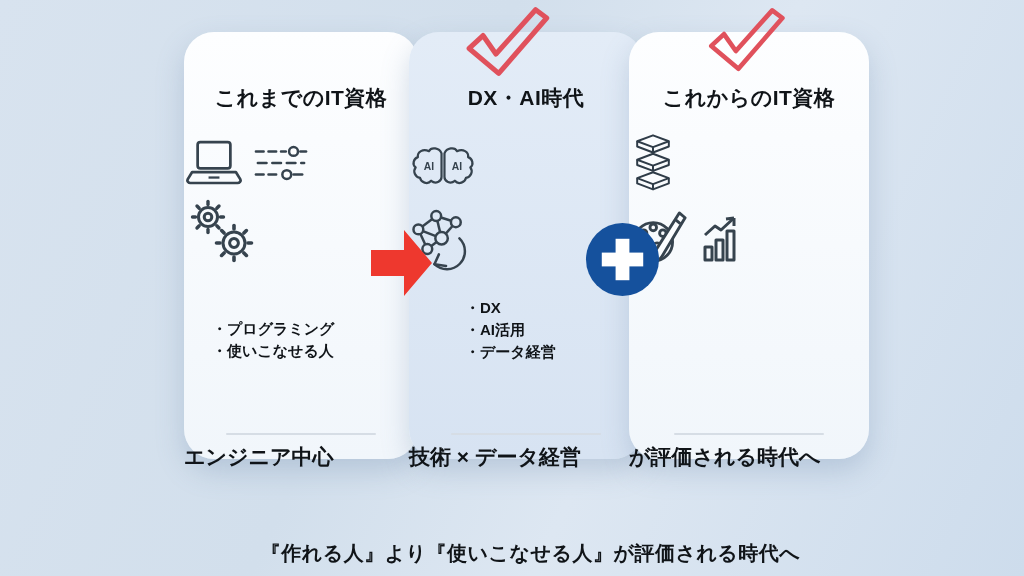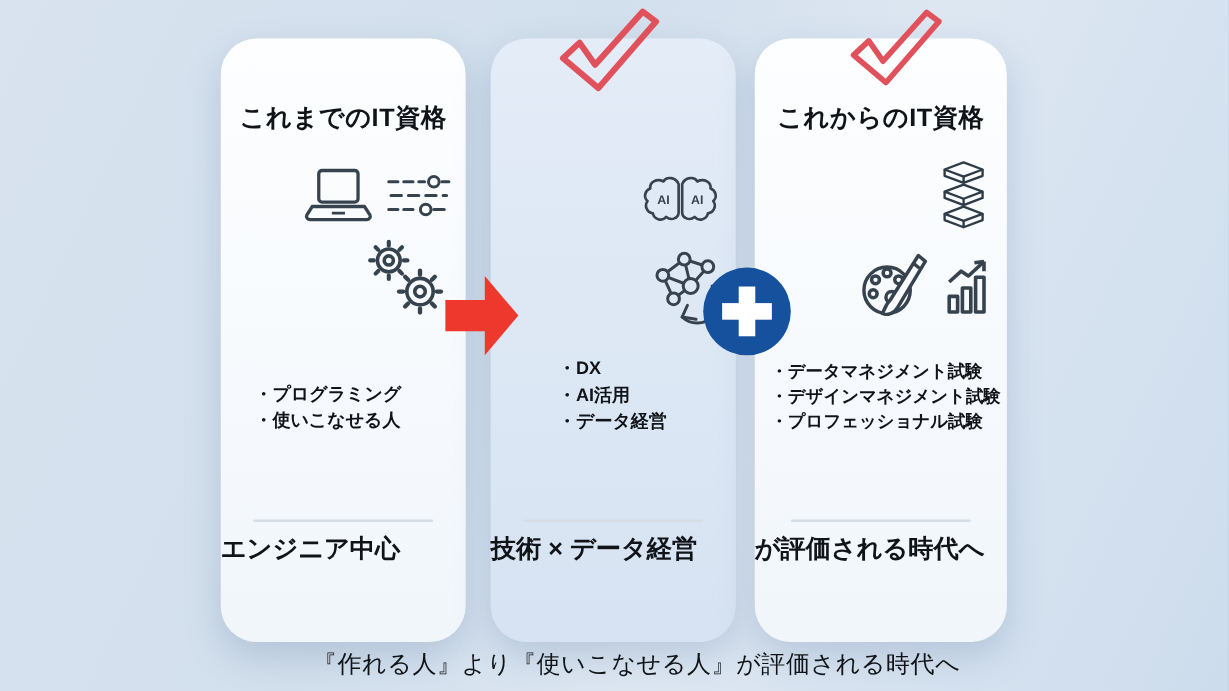--- a/index.html
+++ b/index.html
@@ -3,50 +3,51 @@
 <meta charset="utf-8">
 <style>
   html,body{margin:0;padding:0;background:#b9cadd;}
   .stage{
     position:relative;width:1024px;height:576px;overflow:hidden;
     background:linear-gradient(115deg,#d8e3ef 0%,#d2dfec 40%,#dde7f2 62%,#cddcec 100%);
     font-family:"Liberation Sans","DejaVu Sans",sans-serif;
     color:#101418;
   }
   .card{
-    position:absolute;top:32px;height:503px;border-radius:30px;
+    position:absolute;top:32px;height:427px;border-radius:30px;
     background:linear-gradient(180deg,#fdfeff 0%,#f1f6fb 100%);
     box-shadow:0 12px 28px rgba(100,130,165,.28);
+    padding-left:30px;
   }
   .card.left{left:184px;width:204px;}
   .card.mid{left:409px;width:204px;background:linear-gradient(180deg,#e3ecf7 0%,#d7e3f2 100%);}
   .card.right{left:629px;width:210px;}
   .card-title{
     position:absolute;top:52px;left:0;right:0;text-align:center;
     font-size:21px;font-weight:800;letter-spacing:0.5px;white-space:nowrap;
   }
-  .icon-row{position:absolute;left:0;right:12px;display:flex;justify-content:flex-end;align-items:center;gap:10px;}
+  .icon-row{position:absolute;left:0;right:0;display:flex;justify-content:flex-start;align-items:center;gap:10px;}
   .list{position:absolute;font-weight:700;font-size:15px;line-height:22px;}
   .card.left  .list{left:28px;top:265px;margin-top:21px;}
   .card.mid   .list{left:56px;top:265px;}
   .card.right .list{left:13px;top:268px;font-size:14.5px;line-height:21px;}
   .item{white-space:nowrap;}
   .divider{position:absolute;top:401px;left:50%;transform:translateX(-50%);width:150px;height:2px;background:#d6dde5;border-radius:1px;}
   .bottom-label{
     position:absolute;top:411px;left:0;right:0;
     font-size:21px;font-weight:800;white-space:nowrap;
   }
   .check{position:absolute;z-index:3;}
   .check.mid-check{left:455px;top:6px;width:104px;height:72px;}
   .check.right-check{left:700px;top:7px;width:92px;height:66px;}
   .arrow-connector{position:absolute;left:371px;top:229px;width:62px;height:68px;z-index:2;}
   .plus-connector{position:absolute;left:585px;top:222px;width:75px;height:75px;z-index:4;}
   .tagline{
     position:absolute;left:0;right:0;top:540px;text-align:center;
-    font-size:20px;font-weight:400;letter-spacing:0.5px;white-space:nowrap;margin-left:37px;
+    font-size:20px;font-weight:700;letter-spacing:0.5px;white-space:nowrap;margin-left:37px;
   }
   svg{display:block;}
 </style>
 </head>
 <body>
 
 <div class="stage">
 
   <svg class="check mid-check" viewBox="0 0 100 78">
     <path d="M9,46 L24,32 L38,52 L81,4 L93,13 L41,73 Z" fill="none" stroke="#e0515c" stroke-width="5.5" stroke-linejoin="round"></path>
@@ -115,20 +116,21 @@
     <div class="list">
       <div class="item"><span>・</span><span>プログラミング</span></div>
       <div class="item"><span>・</span><span>使いこなせる人</span></div>
     </div>
 
     <div class="divider"></div>
     <div class="bottom-label">エンジニア中心</div>
   </div>
 
   <div class="card mid">
+    <div class="card-title">DX・AI時代</div>
 
     <div class="icon-row" style="top:108px;height:52px;">
       <svg width="68" height="48" viewBox="0 0 92 62">
         <g fill="none" stroke="#36434e" stroke-width="3" stroke-linejoin="round">
           <path d="M44,14 C41,6 30,5 27,11 C19,7 11,12 12,19 C6,21 4,29 9,33 C5,38 8,46 15,47 C16,53 25,57 30,51 C36,56 44,52 44,46 Z"></path>
           <path d="M48,14 C51,6 62,5 65,11 C73,7 81,12 80,19 C86,21 88,29 83,33 C87,38 84,46 77,47 C76,53 67,57 62,51 C56,56 48,52 48,46 Z"></path>
         </g>
         <text x="27" y="36" font-size="14" font-weight="bold" fill="#36434e" text-anchor="middle" font-family="Liberation Sans, sans-serif">AI</text>
         <text x="65" y="36" font-size="14" font-weight="bold" fill="#36434e" text-anchor="middle" font-family="Liberation Sans, sans-serif">AI</text>
       </svg>
@@ -198,25 +200,20 @@
         <g fill="none" stroke="#36434e" stroke-width="3" stroke-linejoin="round">
           <rect x="2" y="31" width="7" height="13"></rect>
           <rect x="13" y="24" width="7" height="20"></rect>
           <rect x="24" y="15" width="7" height="29"></rect>
           <path d="M2,19 L12,10 L18,14 L31,2"></path>
           <path d="M31,2 l-8,1 M31,2 l0,8"></path>
         </g>
       </svg>
     </div>
 
-    <div class="list">
-      <div class="item"><span>・</span><span>データマネジメント試験</span></div>
-      <div class="item"><span>・</span><span>デザインマネジメント試験</span></div>
-      <div class="item"><span>・</span><span>プロフェッショナル試験</span></div>
-    </div>
 
     <div class="divider"></div>
     <div class="bottom-label">が評価される時代へ</div>
   </div>
 
   <svg class="arrow-connector" viewBox="0 0 62 68">
     <polygon points="0,21 33,21 33,1 61,34 33,67 33,47 0,47" fill="#ee382e"></polygon>
   </svg>
 
   <svg class="plus-connector" viewBox="0 0 76 76">

